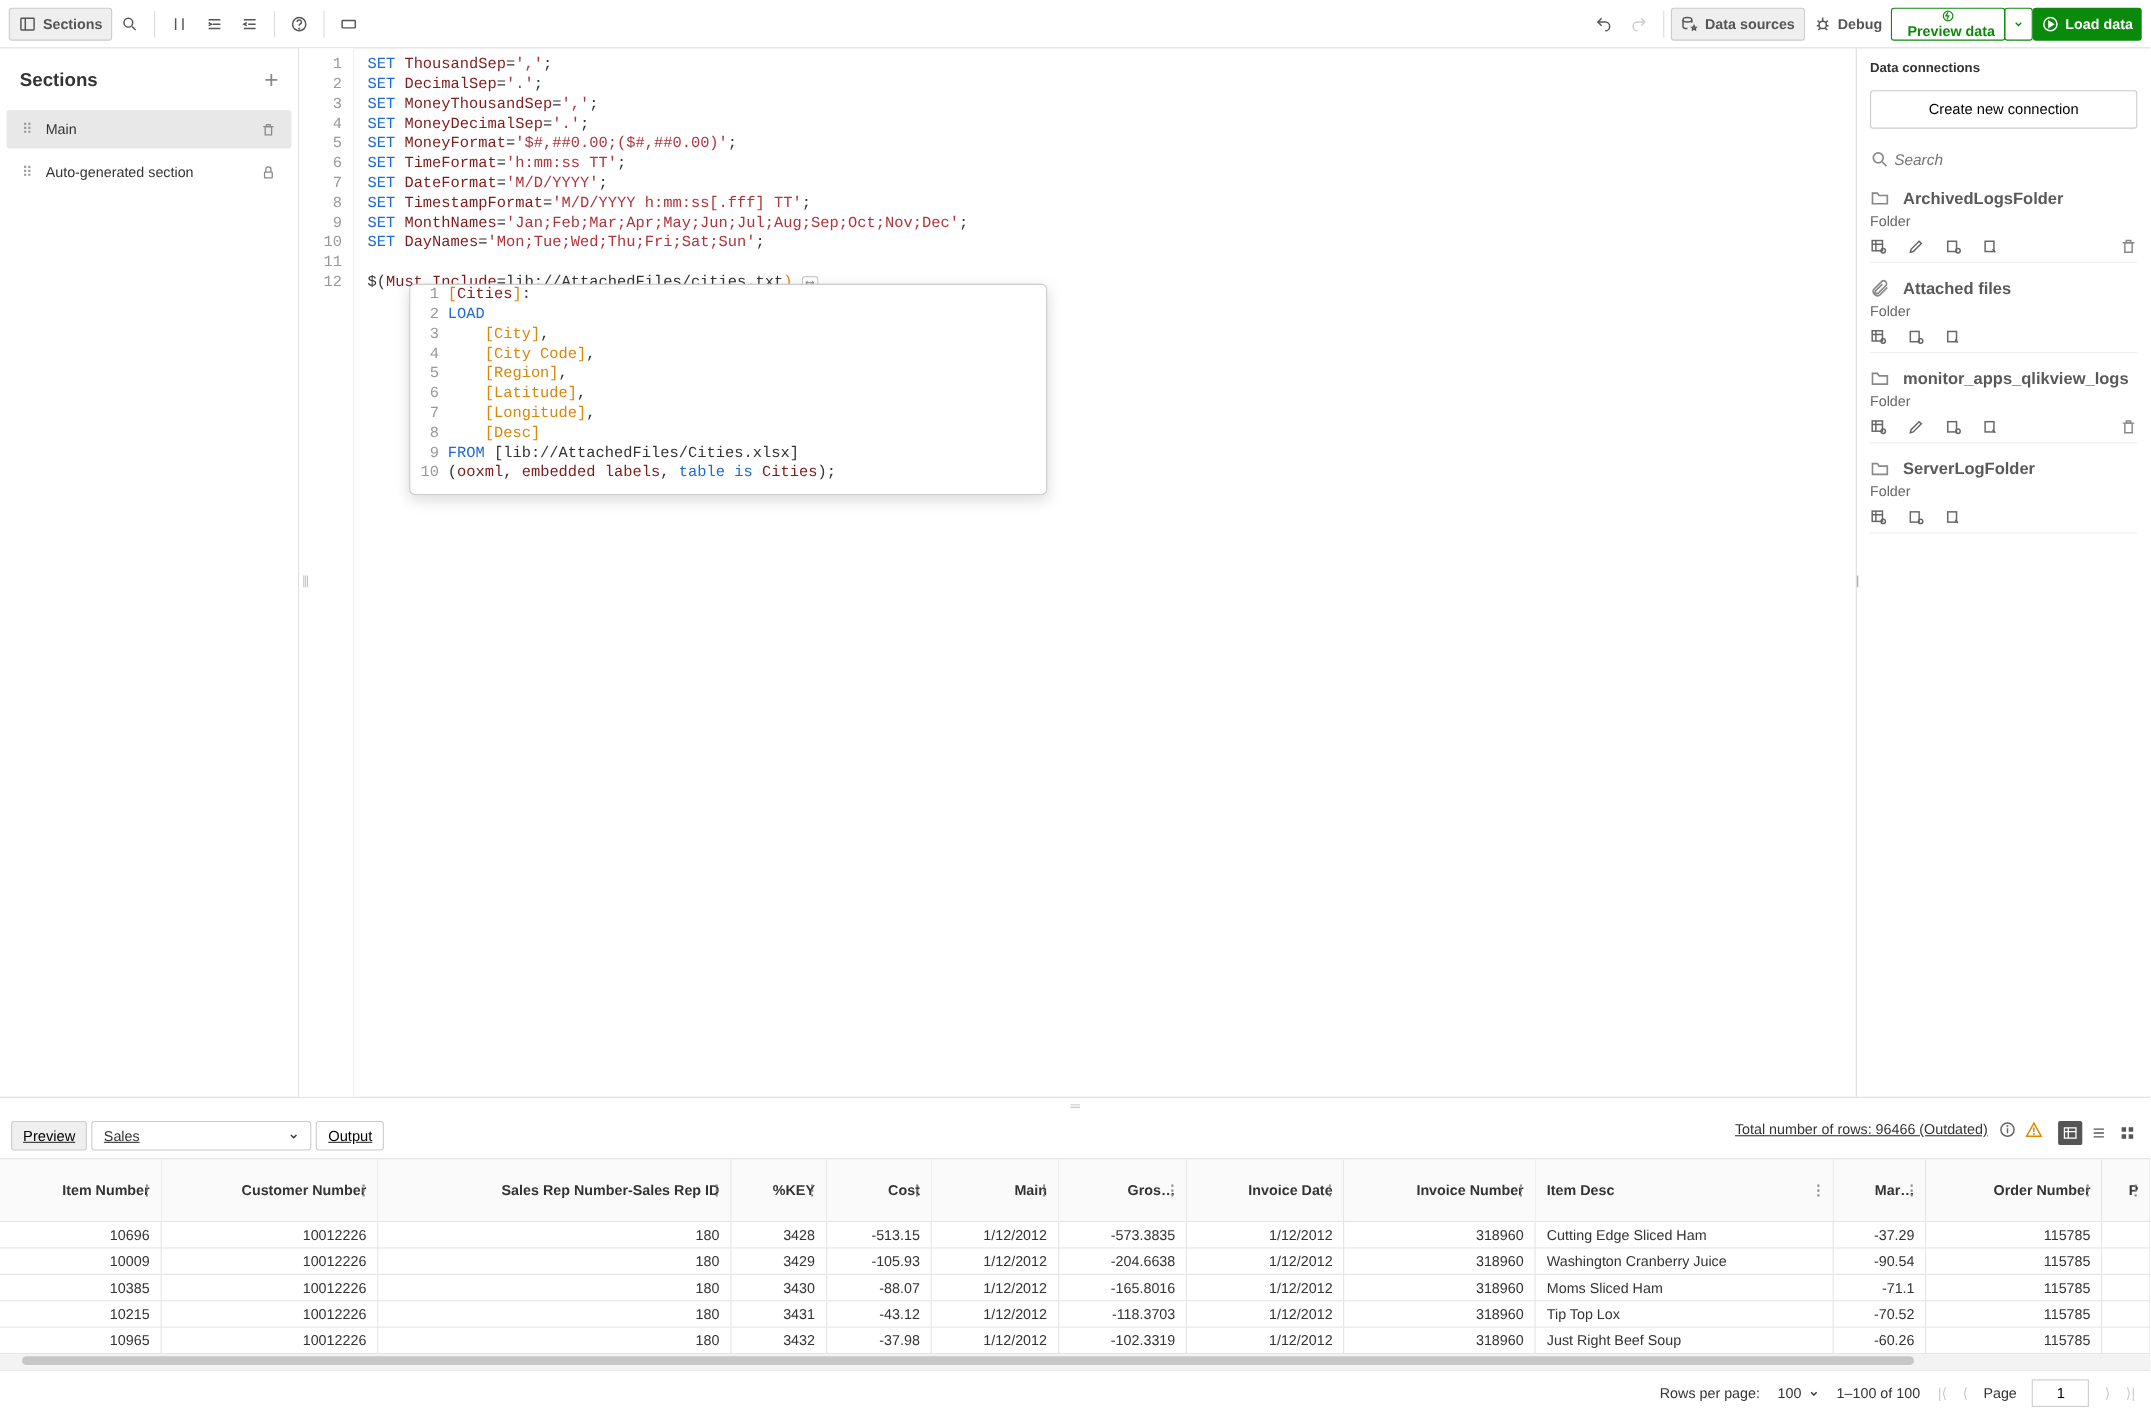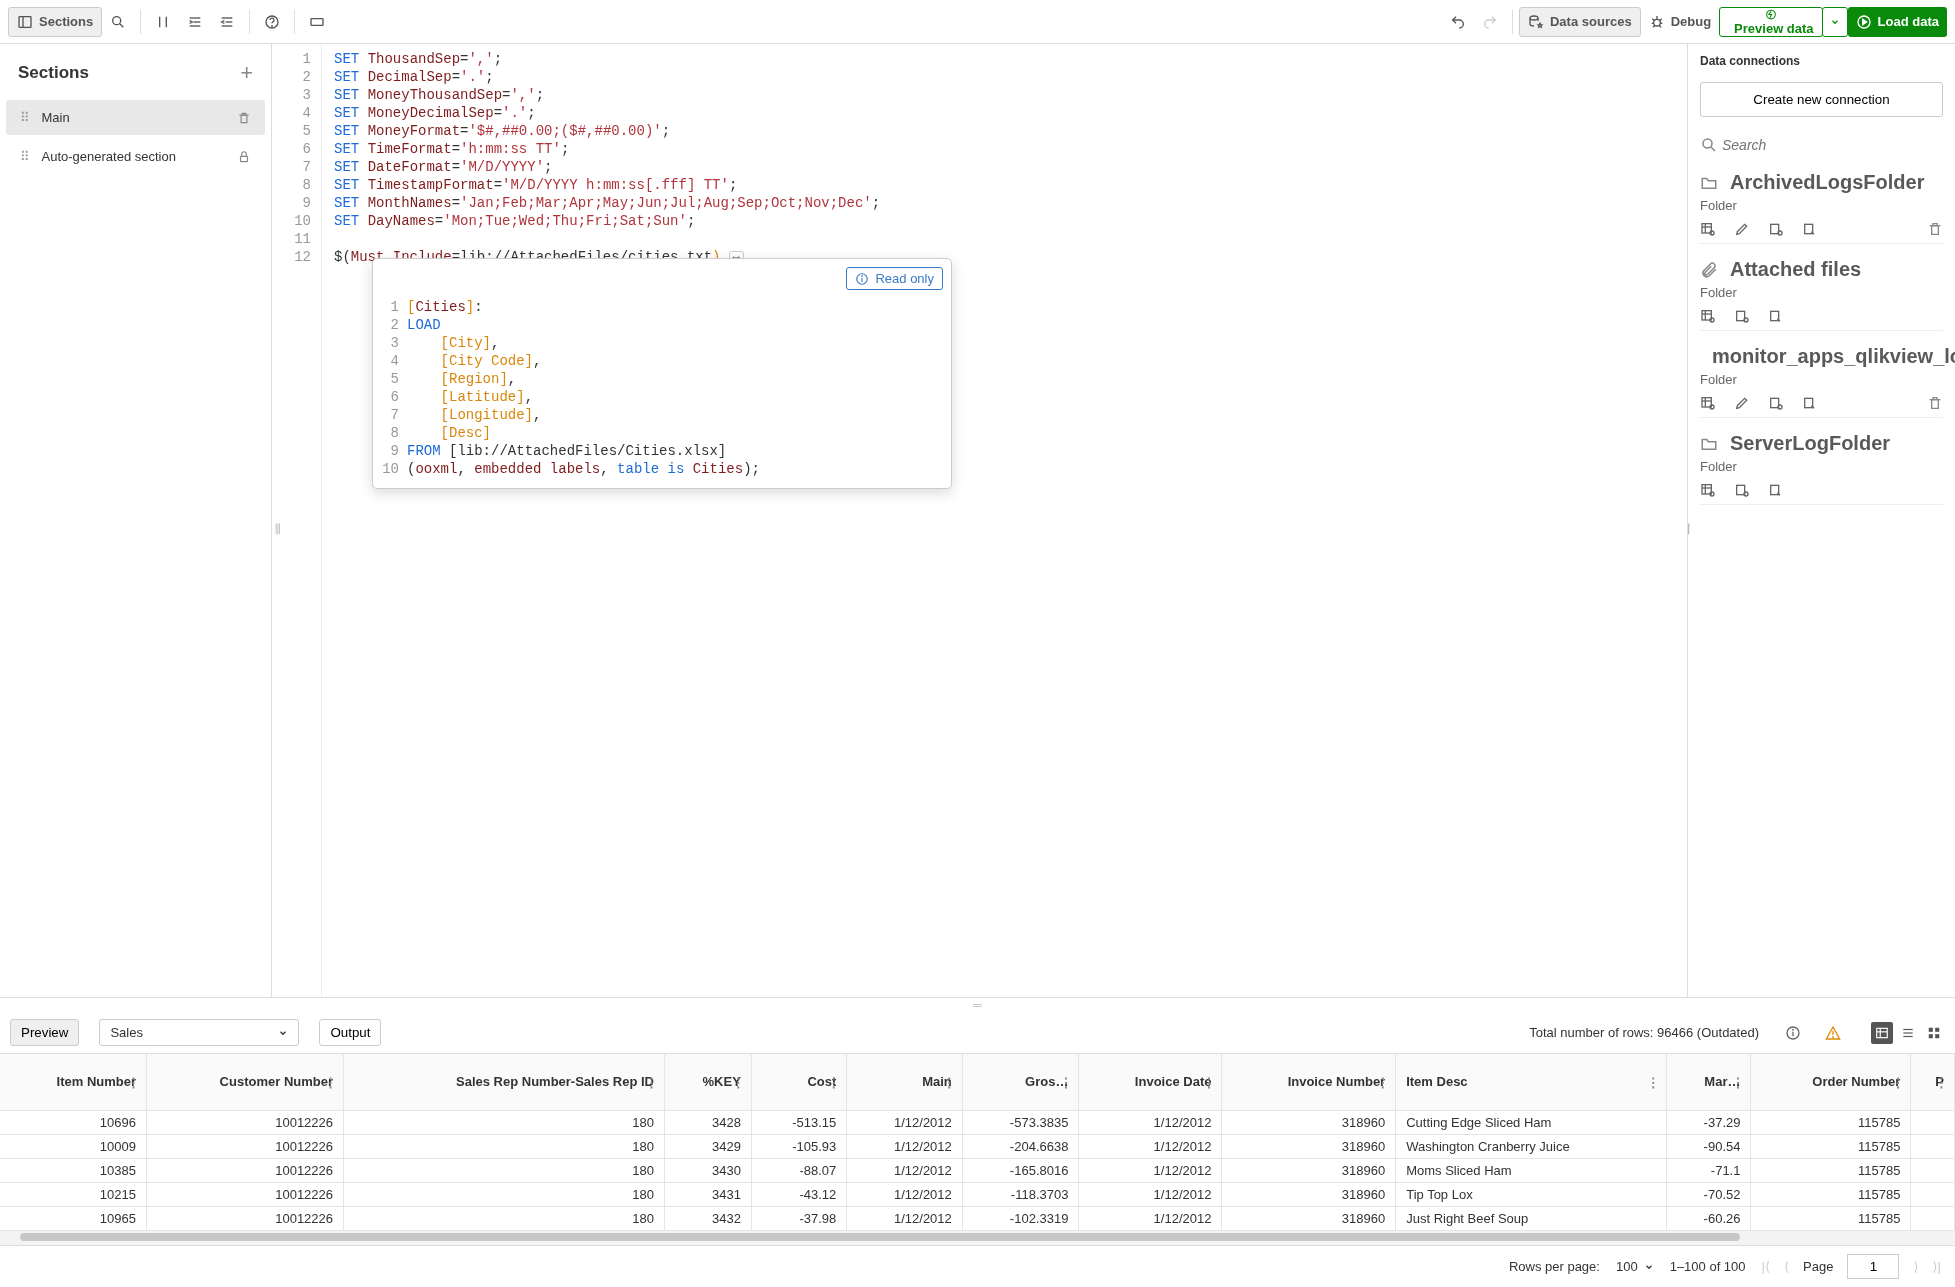--- a/index.html
+++ b/index.html
@@ -36,29 +36,29 @@
 .ro-badge { display: inline-flex; align-items: center; border: 1px solid #3a7bc8; color: #3a7bc8; border-radius: 3px; padding: 3px 8px; font-size: 13px; }
 .pop-body { display: flex; padding: 0 0 10px 0; }
 .pop-gutter { width: 34px; text-align: right; color: #999; padding-right: 8px; font-family: 'Courier New', monospace; font-size: 14px; line-height: 18px; }
 .pop-code { flex: 1; font-family: 'Courier New', monospace; font-size: 14px; line-height: 18px; white-space: pre; }
 .sidebar-right { width: 268px; border-left: 1px solid #ddd; padding: 10px 12px; overflow: hidden; position: relative; }
 .sr-title { font-size: 12px; font-weight: bold; margin-bottom: 14px; }
 .create-conn { width: 100%; border: 1px solid #ccc; background: #fff; padding: 9px; border-radius: 3px; font-weight: normal; margin-bottom: 16px; }
 .search-box { display: flex; align-items: center; margin-bottom: 14px; }
 .search-box input { border: none; outline: none; flex: 1; font-size: 14px; font-style: italic; color: #888; padding: 4px; }
 .conn-item { margin-bottom: 14px; border-bottom: 1px solid #eee; padding-bottom: 6px; }
-.conn-head { display: flex; align-items: center; gap: 12px; margin-bottom: 4px; color: #595959; font-weight: bold; font-size: 20px; }
+.conn-head { display: flex; align-items: center; gap: 12px; margin-bottom: 4px; color: #595959; font-weight: bold; font-size: 15px; }
 .conn-sub { color: #666; font-size: 13px; margin-bottom: 8px; }
 .conn-acts { display: flex; align-items: center; gap: 18px; }
 .conn-acts .del { margin-left: auto; }
 .collapse-h { position: absolute; left: -4px; top: 50%; font-size: 14px; color: #999; }
 .grip-h { position: absolute; right: -10px; top: 50%; z-index: 5; font-size: 14px; color: #bbb; }
 
 .bottom { height: 290px; border-top: 1px solid #ddd; display: flex; flex-direction: column; }
-.bottom-bar { display: flex; align-items: center; padding: 7px 10px; gap: 20px; }
+.bottom-bar { display: flex; align-items: flex-start; padding: 7px 10px; gap: 4px; text-decoration: underline; }
 .select-box { border: 1px solid #ccc; border-radius: 3px; padding: 5px 10px; min-width: 200px; display: flex; align-items: center; justify-content: space-between; }
 .btn-plain { border: 1px solid #ccc; background: #fff; padding: 5px 10px; border-radius: 3px; }
 .bottom-bar .spacer { flex: 1; }
 .row-info { color: #333; }
 .view-icons { display: flex; align-items: center; gap: 4px; margin-left: 10px; }
 .view-icons span { width: 22px; height: 22px; display: flex; align-items: center; justify-content: center; border-radius: 2px; }
 .view-icons span.active { background: #555; color: #fff; }
 .table-wrap { flex: 1; overflow: auto; border-top: 1px solid #ddd; }
 table { border-collapse: collapse; width: 100%; font-size: 13px; }
 th, td { border-right: 1px solid #e5e5e5; border-bottom: 1px solid #e5e5e5; padding: 4px 10px; text-align: right; white-space: nowrap; }
@@ -223,30 +223,20 @@
 <span class="kw">SET</span> <span class="var">TimeFormat</span><span class="op">=</span><span class="str">'h:mm:ss TT'</span><span class="op">;</span>
 <span class="kw">SET</span> <span class="var">DateFormat</span><span class="op">=</span><span class="str">'M/D/YYYY'</span><span class="op">;</span>
 <span class="kw">SET</span> <span class="var">TimestampFormat</span><span class="op">=</span><span class="str">'M/D/YYYY h:mm:ss[.fff] TT'</span><span class="op">;</span>
 <span class="kw">SET</span> <span class="var">MonthNames</span><span class="op">=</span><span class="str">'Jan;Feb;Mar;Apr;May;Jun;Jul;Aug;Sep;Oct;Nov;Dec'</span><span class="op">;</span>
 <span class="kw">SET</span> <span class="var">DayNames</span><span class="op">=</span><span class="str">'Mon;Tue;Wed;Thu;Fri;Sat;Sun'</span><span class="op">;</span>
 
 <span class="op">$(</span><span class="var">Must_Include</span><span class="op">=lib://AttachedFiles/cities.txt</span><span class="field">)</span> <span style="border:1px solid #ccc;border-radius:3px;padding:0 3px;font-size:11px;color:#888;">⟷</span>
 </div>
 
     <div class="popup">
-      <div class="popup-head">
-        <span class="ro-badge">
-          <svg width="14" height="14" viewBox="0 0 24 24" fill="none" stroke="currentColor" stroke-width="2" style="margin-right:6px;">
-              <circle cx="12" cy="12" r="9"></circle>
-              <line x1="12" y1="10" x2="12" y2="17"></line>
-              <circle cx="12" cy="7" r="0.5" fill="currentColor"></circle>
-            </svg>
-          <span>Read only</span>
-        </span>
-      </div>
       <div class="pop-body">
         <div class="pop-gutter" id="pop-gutter">1<br>2<br>3<br>4<br>5<br>6<br>7<br>8<br>9<br>10<br></div>
         <div class="pop-code" id="pop-code"><span class="field">[</span><span class="var">Cities</span><span class="field">]</span><span class="op">:</span>
 <span class="kw">LOAD</span>
     <span class="field">[City]</span><span class="op">,</span>
     <span class="field">[City Code]</span><span class="op">,</span>
     <span class="field">[Region]</span><span class="op">,</span>
     <span class="field">[Latitude]</span><span class="op">,</span>
     <span class="field">[Longitude]</span><span class="op">,</span>
     <span class="field">[Desc]</span>

